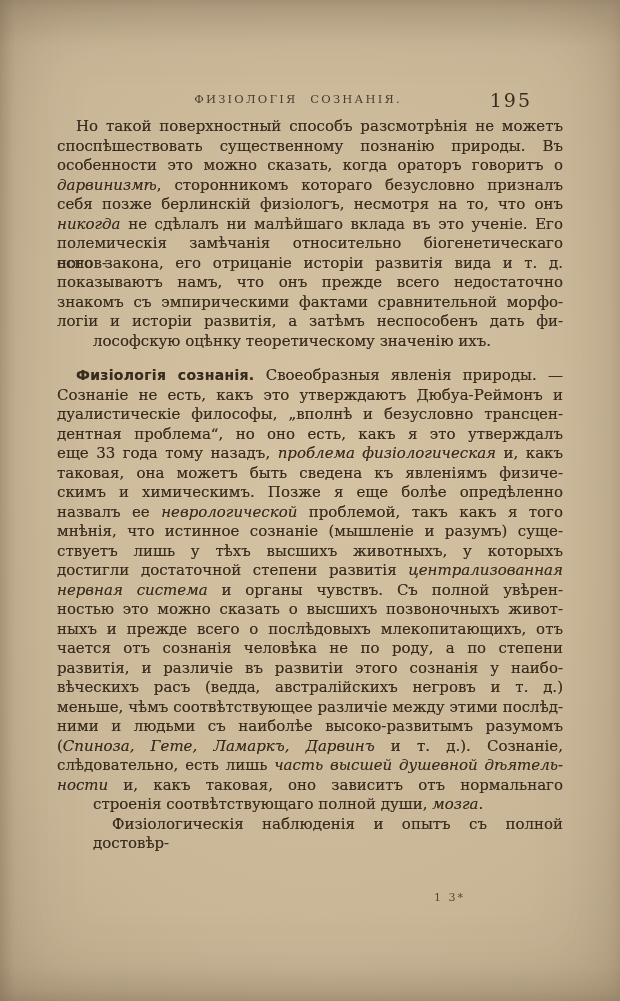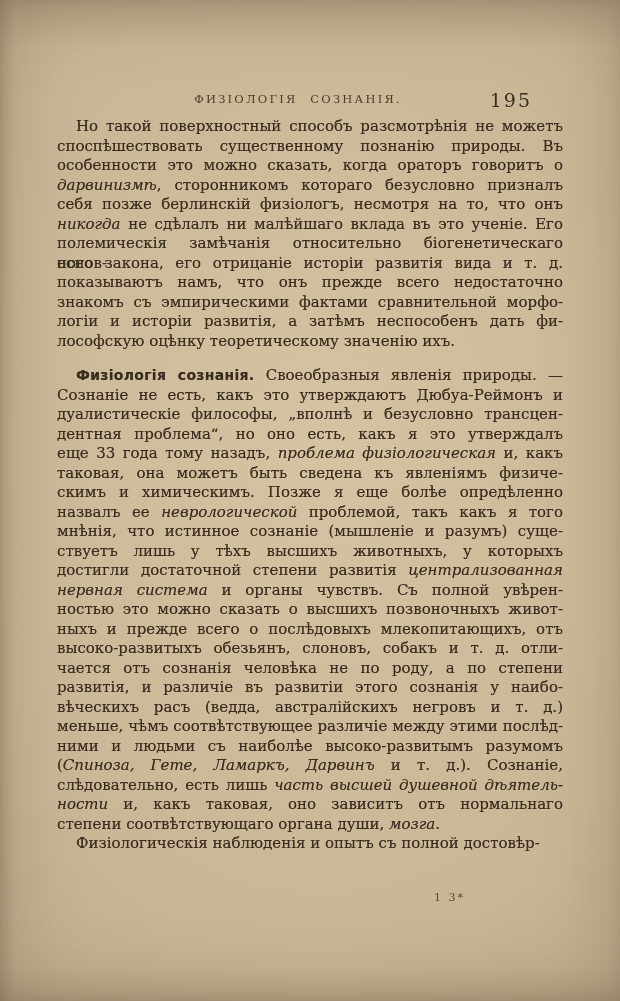--- a/index.html
+++ b/index.html
@@ -42,21 +42,21 @@
     font-size: 15px;
     text-shadow: 0 0 .6px rgba(57,44,29,.55);
   }
   .paragraph { margin: 0; }
   .paragraph.gap { margin-top: 15px; }
   .line {
     line-height: 19.5px; height: 19.5px;
     text-align: justify; text-align-last: justify;
   }
   .line.indent { text-indent: 19px; }
-  .line.end { text-align-last: left; }
+  .line.end { text-align-last: left; margin-left: 36px; }
   .it { font-style: italic; }
   .bd {
     font-family: "DejaVu Sans", "Liberation Sans", sans-serif;
     font-weight: 700; font-size: 14px; letter-spacing: .3px;
   }
   .footer-mark {
     position: absolute; left: 434px; top: 891px;
     color: var(--ink); font-size: 11px; letter-spacing: 2px; opacity: .8;
   }
 </style>
@@ -92,30 +92,29 @@
         <div class="line"><span>еще 33 года тому назадъ, </span><span class="it">проблема физіологическая</span><span> и, какъ</span></div>
         <div class="line"><span>таковая, она можетъ быть сведена къ явленіямъ физиче-</span></div>
         <div class="line"><span>скимъ и химическимъ. Позже я еще болѣе опредѣленно</span></div>
         <div class="line"><span>назвалъ ее </span><span class="it">неврологической</span><span> проблемой, такъ какъ я того</span></div>
         <div class="line"><span>мнѣнія, что истинное сознаніе (мышленіе и разумъ) суще-</span></div>
         <div class="line"><span>ствуетъ лишь у тѣхъ высшихъ животныхъ, у которыхъ</span></div>
         <div class="line"><span>достигли достаточной степени развитія </span><span class="it">централизованная</span></div>
         <div class="line"><span class="it">нервная система</span><span> и органы чувствъ. Съ полной увѣрен-</span></div>
         <div class="line"><span>ностью это можно сказать о высшихъ позвоночныхъ живот-</span></div>
         <div class="line"><span>ныхъ и прежде всего о послѣдовыхъ млекопитающихъ, отъ</span></div>
-        <div class="line"><span>высоко-развитыхъ обезьянъ, слоновъ, собакъ и т. д. отли-</span></div>
         <div class="line"><span>чается отъ сознанія человѣка не по роду, а по степени</span></div>
         <div class="line"><span>развитія, и различіе въ развитіи этого сознанія у наибо-</span></div>
         <div class="line"><span>вѣческихъ расъ (ведда, австралійскихъ негровъ и т. д.)</span></div>
         <div class="line"><span>меньше, чѣмъ соотвѣтствующее различіе между этими послѣд-</span></div>
         <div class="line"><span>ними и людьми съ наиболѣе высоко-развитымъ разумомъ</span></div>
         <div class="line"><span>(</span><span class="it">Спиноза, Гете, Ламаркъ, Дарвинъ</span><span> и т. д.). Сознаніе,</span></div>
         <div class="line"><span>слѣдовательно, есть лишь </span><span class="it">часть высшей душевной дѣятель-</span></div>
         <div class="line"><span class="it">ности</span><span> и, какъ таковая, оно зависитъ отъ нормальнаго</span></div>
-        <div class="line end"><span>степени соотвѣтствующаго органа души, </span><span class="it">мозга</span><span>.</span></div>
+        <div class="line end"><span>строенія соотвѣтствующаго полной души, </span><span class="it">мозга</span><span>.</span></div>
       </div>
       <div class="paragraph">
         <div class="line indent end"><span>Физіологическія наблюденія и опытъ съ полной достовѣр-</span></div>
       </div>
     </div>
 
   <div class="footer-mark">1 3*</div>
 </div>
 
 </body></html>

